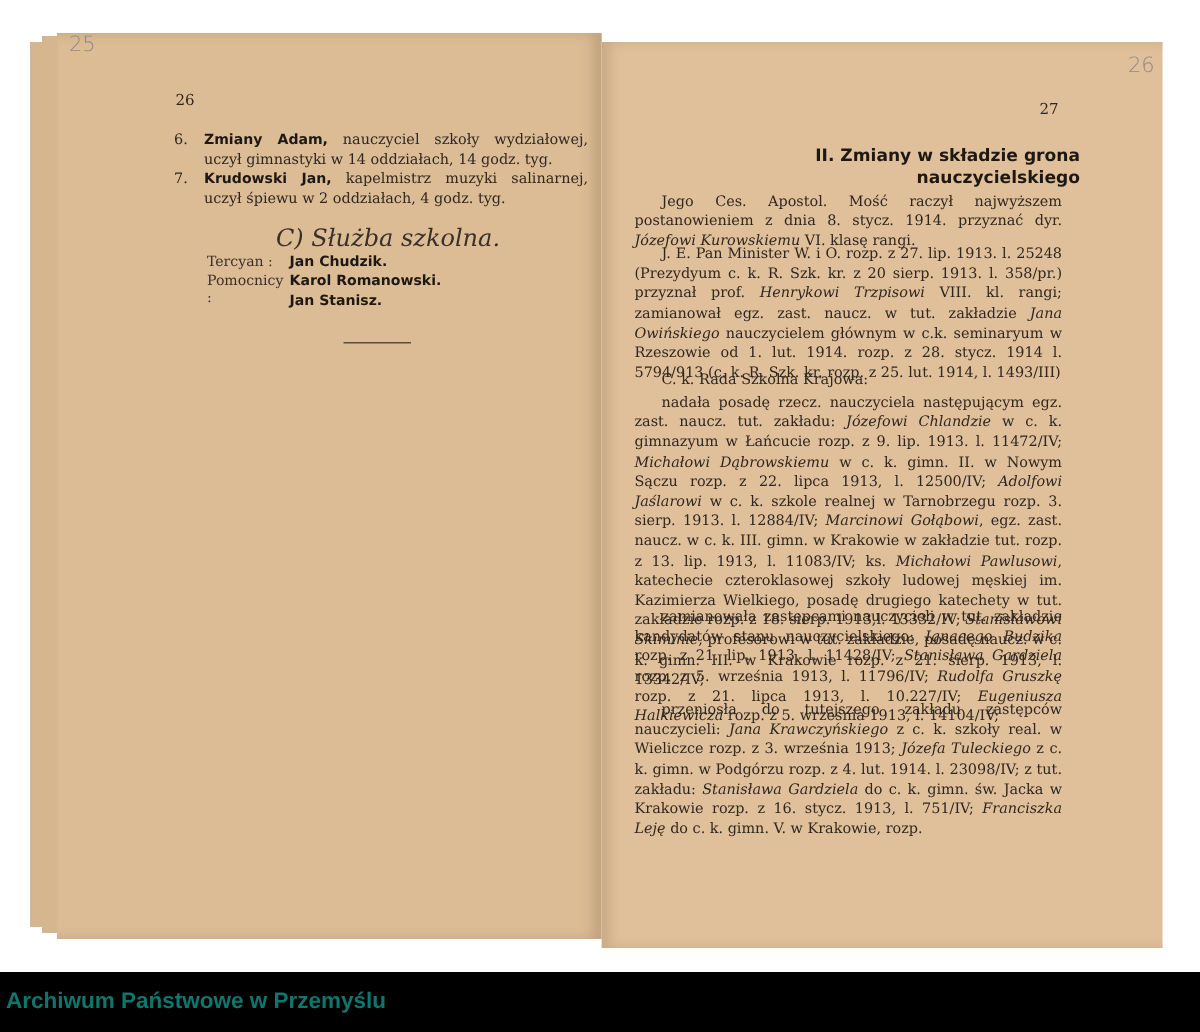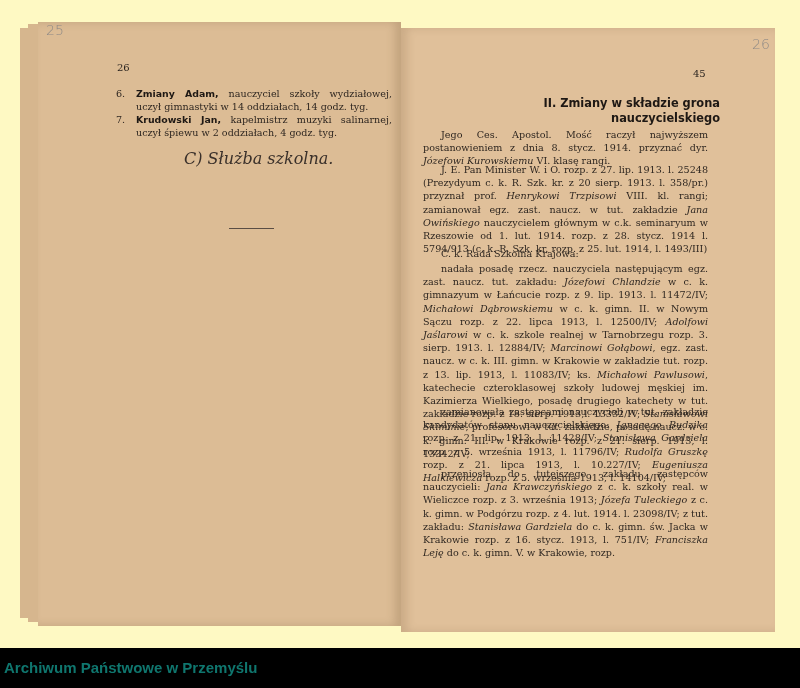--- a/index.html
+++ b/index.html
@@ -1,17 +1,17 @@
 <!DOCTYPE html>
 <html><head>
 <meta charset="utf-8">
 <style>
   html, body { margin:0; padding:0; }
   body { width:800px; height:688px; background:#1a1918; position:relative; overflow:hidden; font-family:"DejaVu Serif", serif; }
-  .scan { position:absolute; left:0; top:0; width:800px; height:648px; background:#fef9c3; }
+  .scan { position:absolute; left:0; top:0; width:800px; height:648px; background:#ffffff; }
   .page-edge { position:absolute; background:#d6b68e; border-right:1px solid #b99a74; }
   .left-page { position:absolute; left:38px; top:22px; width:363px; height:604px; background:#dcbc95; box-shadow: inset -6px 0 8px rgba(120,90,60,0.25); }
   .right-page { position:absolute; left:401px; top:28px; width:374px; height:604px; background:#e0c09a; box-shadow: inset 6px 0 8px rgba(120,90,60,0.2); }
   .handnum { position:absolute; font-family:"DejaVu Sans", sans-serif; color:#8f8a86; font-size:14px; font-weight:300; }
   .pagenum { position:absolute; font-size:10px; color:#2c2520; }
   .txt { color:#2e2620; font-size:9.6px; line-height:13.2px; }
   .b { font-family:"DejaVu Sans", sans-serif; font-weight:bold; font-size:9.4px; color:#1e1814; }
   .i { font-style:italic; }
   .item { position:absolute; left:120px; width:272px; text-align:justify; }
   .item .n { position:absolute; left:-4px; }
@@ -44,24 +44,38 @@
     <span class="n">6.</span>
     <div class="body"><span class="b">Zmiany Adam,</span><span> nauczyciel szkoły wydziałowej, uczył gimnastyki w 14 oddziałach, 14 godz. tyg.</span></div>
   </div>
   <div class="item txt" style="top:113px;">
     <span class="n">7.</span>
     <div class="body"><span class="b">Krudowski Jan,</span><span> kapelmistrz muzyki salinarnej, uczył śpiewu w 2 oddziałach, 4 godz. tyg.</span></div>
   </div>
 
   <div class="heading-c">C) Służba szkolna.</div>
 
+  <div class="staff">
+    <div class="row">
+        <span class="lab">Tercyan :</span>
+        <span class="b">Jan Chudzik.</span>
+      </div>
+    <div class="row">
+        <span class="lab">Pomocnicy :</span>
+        <span class="b">Karol Romanowski.</span>
+      </div>
+    <div class="row">
+        <span class="lab"></span>
+        <span class="b">Jan Stanisz.</span>
+      </div>
+  </div>
   <div class="rule"></div>
 
   <span class="handnum" style="left:752px;top:36px;">26</span>
-  <span class="pagenum" style="left:693px;top:68px;">45</span>
+  <span class="pagenum" style="left:693px;top:68px;">27</span>
 
   <div class="h2">
     <div>II. Zmiany w składzie grona nauczycielskiego</div>
   </div>
 
   <div id="paras">
       <div class="para txt indent" style="top: 128px;"><span>Jego Ces. Apostol. Mość raczył najwyższem postanowieniem z dnia 8. stycz. 1914. przyznać dyr. </span><span class="i">Józefowi Kurowskiemu</span><span> VI. klasę rangi.</span></div>
       <div class="para txt indent" style="top: 163px;"><span>J. E. Pan Minister W. i O. rozp. z 27. lip. 1913. l. 25248 (Prezydyum c. k. R. Szk. kr. z 20 sierp. 1913. l. 358/pr.) przyznał prof. </span><span class="i">Henrykowi Trzpisowi</span><span> VIII. kl. rangi; zamianował egz. zast. naucz. w tut. zakładzie </span><span class="i">Jana Owińskiego</span><span> nauczycielem głównym w c.k. seminaryum w Rzeszowie od 1. lut. 1914. rozp. z 28. stycz. 1914 l. 5794/913 (c. k. R. Szk. kr. rozp. z 25. lut. 1914, l. 1493/III)</span></div>
       <div class="para txt indent" style="top: 247px;"><span>C. k. Rada Szkolna Krajowa:</span></div>
       <div class="para txt indent" style="top: 262px;"><span>nadała posadę rzecz. nauczyciela następującym egz. zast. naucz. tut. zakładu: </span><span class="i">Józefowi Chlandzie</span><span> w c. k. gimnazyum w Łańcucie rozp. z 9. lip. 1913. l. 11472/IV; </span><span class="i">Michałowi Dąbrowskiemu</span><span> w c. k. gimn. II. w Nowym Sączu rozp. z 22. lipca 1913, l. 12500/IV; </span><span class="i">Adolfowi Jaślarowi</span><span> w c. k. szkole realnej w Tarnobrzegu rozp. 3. sierp. 1913. l. 12884/IV; </span><span class="i">Marcinowi Gołąbowi</span><span>, egz. zast. naucz. w c. k. III. gimn. w Krakowie w zakładzie tut. rozp. z 13. lip. 1913, l. 11083/IV; ks. </span><span class="i">Michałowi Pawlusowi</span><span>, katechecie czteroklasowej szkoły ludowej męskiej im. Kazimierza Wielkiego, posadę drugiego katechety w tut. zakładzie rozp. z 18. sierp. 1913,l. 13332/IV; </span><span class="i">Stanisławowi Skiminie</span><span>, profesorowi w tut. zakładzie, posadę naucz. w c. k. gimn. III. w Krakowie rozp. z 21. sierp. 1913, l. 13342/IV;</span></div>

